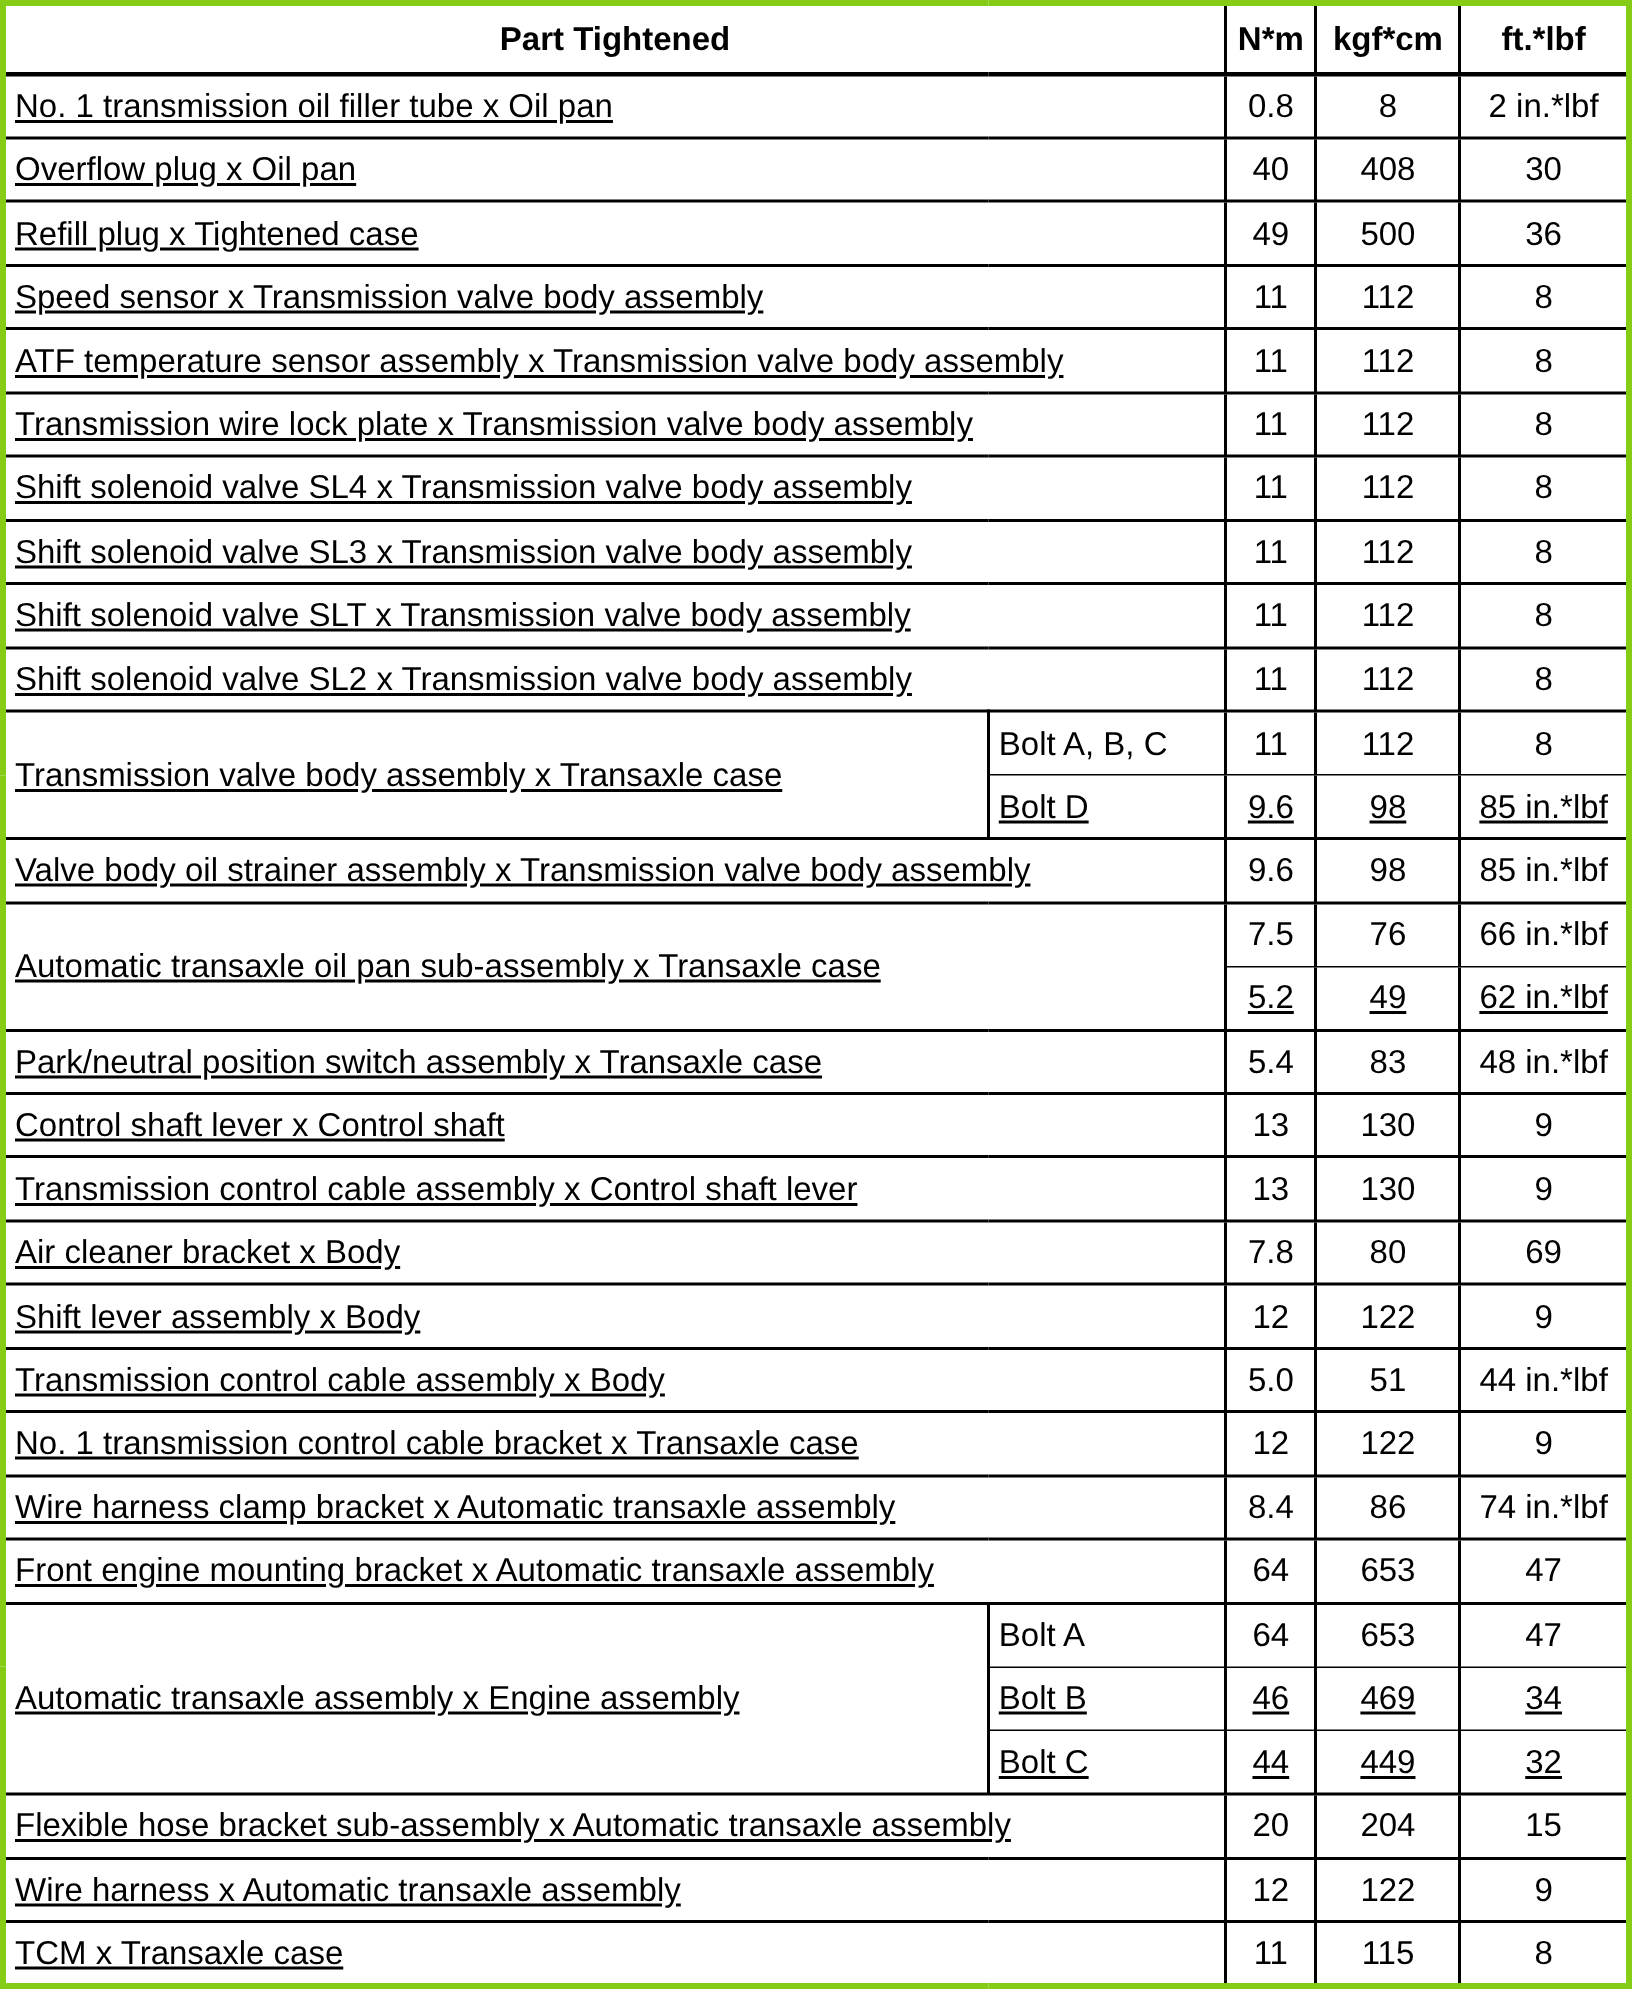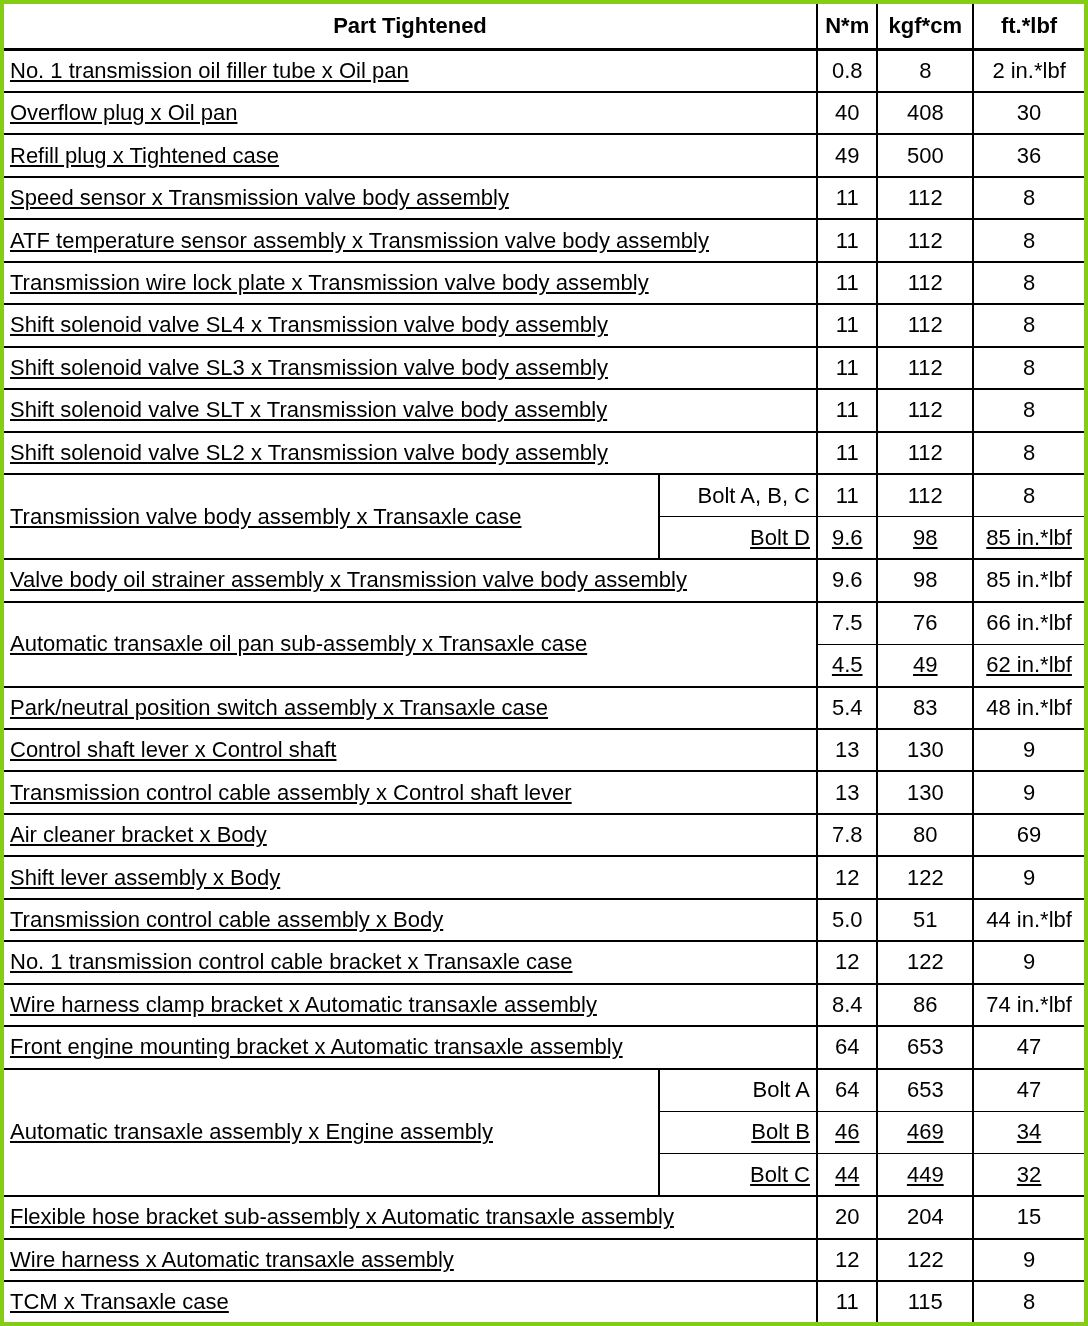--- a/index.html
+++ b/index.html
@@ -50,21 +50,21 @@
   table.torque tbody tr.group-start > td { border-top: 2px solid #000000; }
   table.torque tbody tr.sub-row > td { border-top: 1px solid #000000; text-decoration: underline; }
 
   td.part {
     text-align: left;
     font-weight: normal;
     padding-left: 8px;
     text-decoration: underline;
   }
   td.bolt {
-    text-align: right;
+    text-align: left;
     padding-left: 10px;
     border-radius: 10px;
   }
   td.num {
     text-align: center;
     padding: 2px 2px;
   }
 </style>
 </head>
 <body>
@@ -166,21 +166,21 @@
           <td class="num">98</td>
           <td class="num">85 in.*lbf</td>
         </tr>
         <tr class="group-start">
           <td class="part" rowspan="2" colspan="2">Automatic transaxle oil pan sub-assembly x Transaxle case</td>
           <td class="num">7.5</td>
           <td class="num">76</td>
           <td class="num">66 in.*lbf</td>
         </tr>
         <tr class="sub-row">
-          <td class="num">4.5</td>
+          <td class="num">5.2</td>
           <td class="num">49</td>
           <td class="num">62 in.*lbf</td>
         </tr>
         <tr class="group-start">
           <td class="part" rowspan="1" colspan="2">Park/neutral position switch assembly x Transaxle case</td>
           <td class="num">5.4</td>
           <td class="num">83</td>
           <td class="num">48 in.*lbf</td>
         </tr>
         <tr class="group-start">

